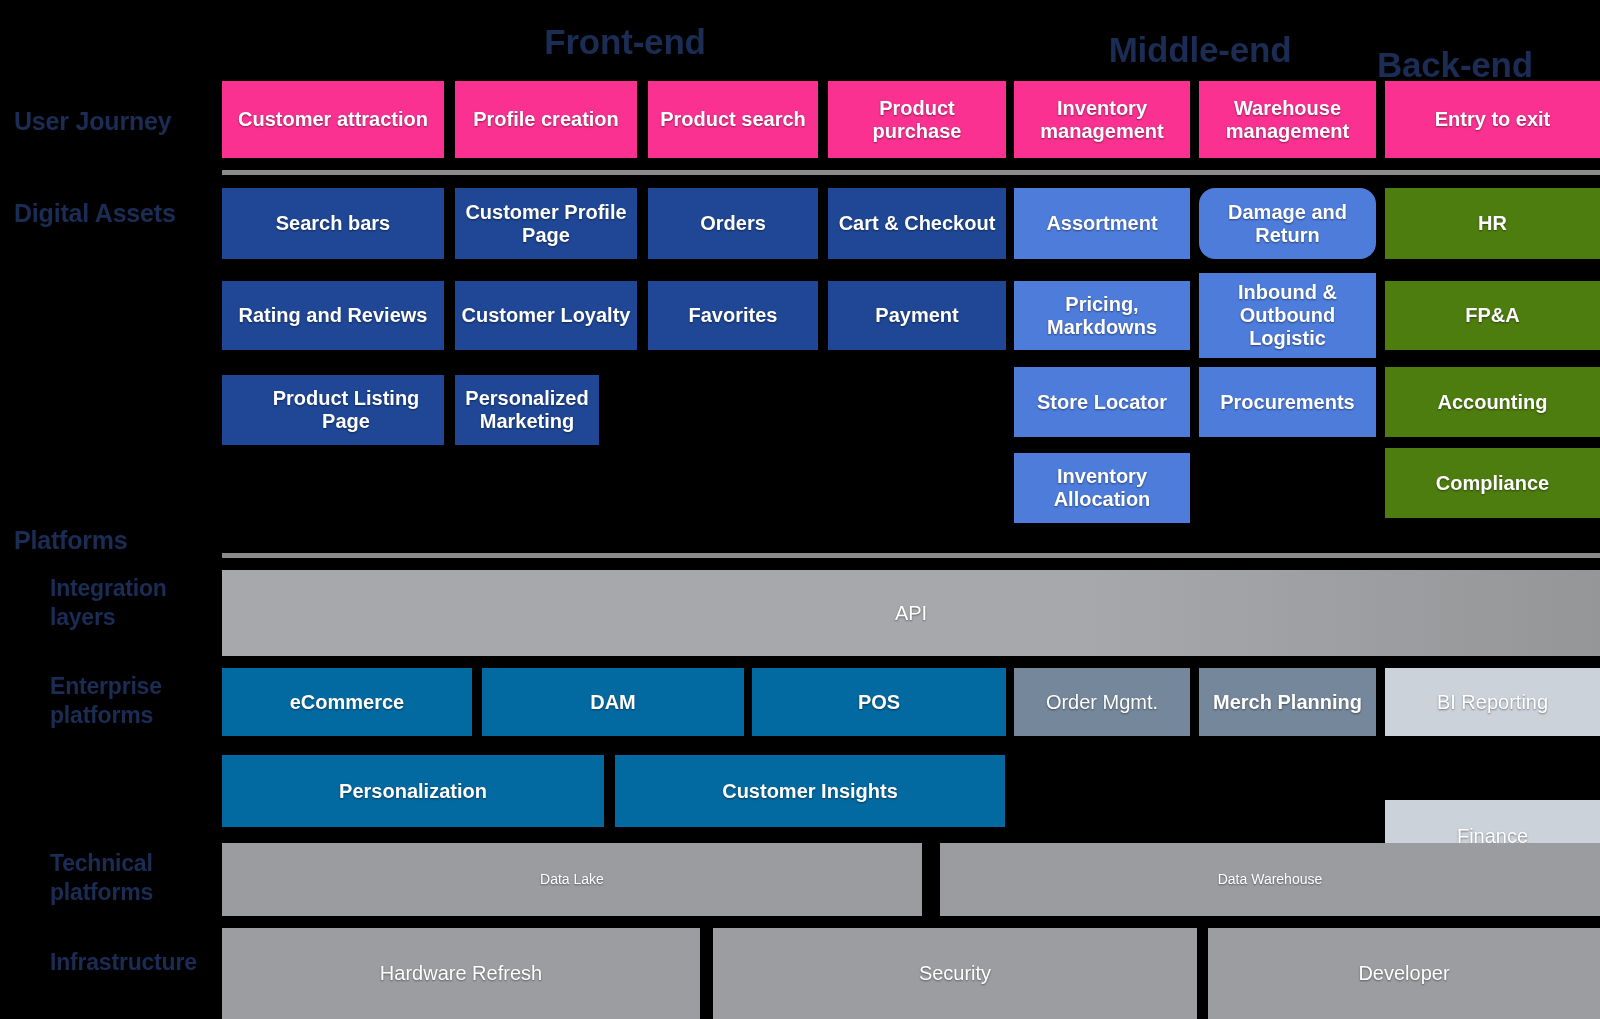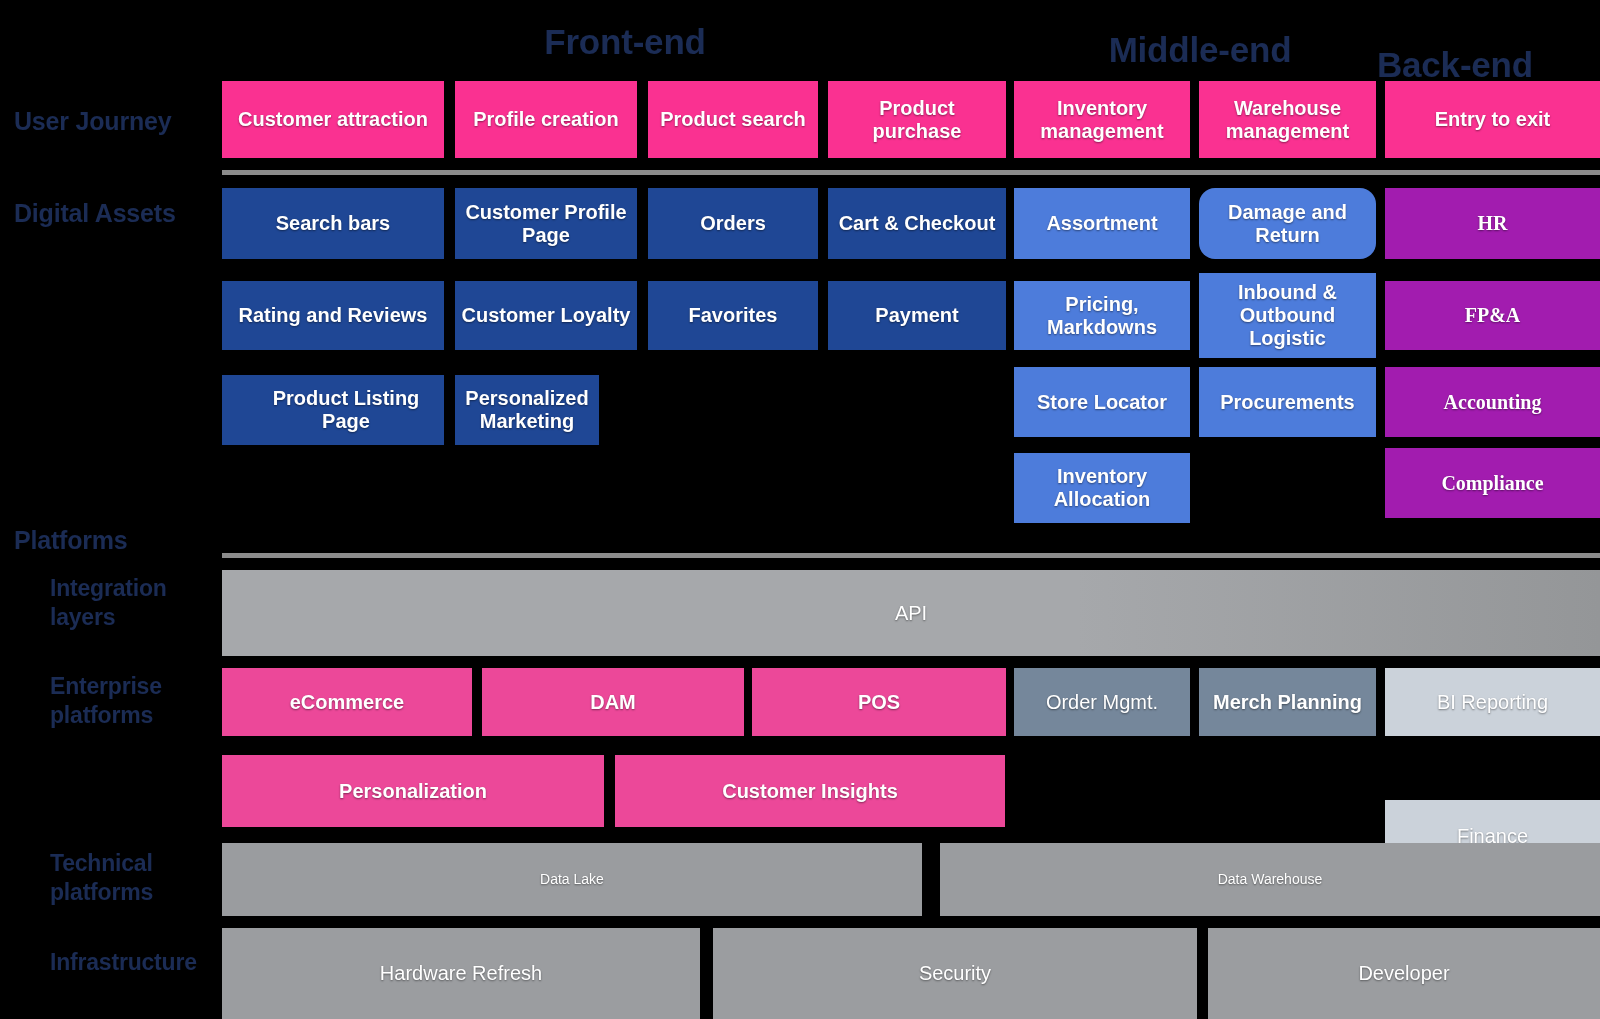--- a/index.html
+++ b/index.html
@@ -43,22 +43,22 @@
     padding:2px 6px;
     text-shadow:0 1px 2px rgba(0,0,0,.45);
   }
   .cell.thin{font-weight:normal;font-size:20px;}
   .cell.lg{font-size:14px;}
 
   
   .f-pink   {background:#FA3191;}
   .f-blue-d {background:#1F4795;}
   .f-blue-m {background:#4D7CDB;}
-  .f-blue-l {background:#a21caf;font-family:Liberation Serif, serif;}
-  .f-slate-d{background:#ec4899;}
+  .f-blue-l {background:#4d7c0f;}
+  .f-slate-d{background:#0369a1;}
   .f-slate-m{background:#75879B;}
   .f-slate-l{background:#CBD2DA;}
   .f-grey   {background:#9A9C9F;}
   .f-grey2  {background:#9B9DA0;}
 
   
   .f-api{background:linear-gradient(to right,#A6A8AB 0%,#A6A8AB 62%,#949698 100%);}
 
   
   .rule{background:#8C8C8C;height:5px;}

